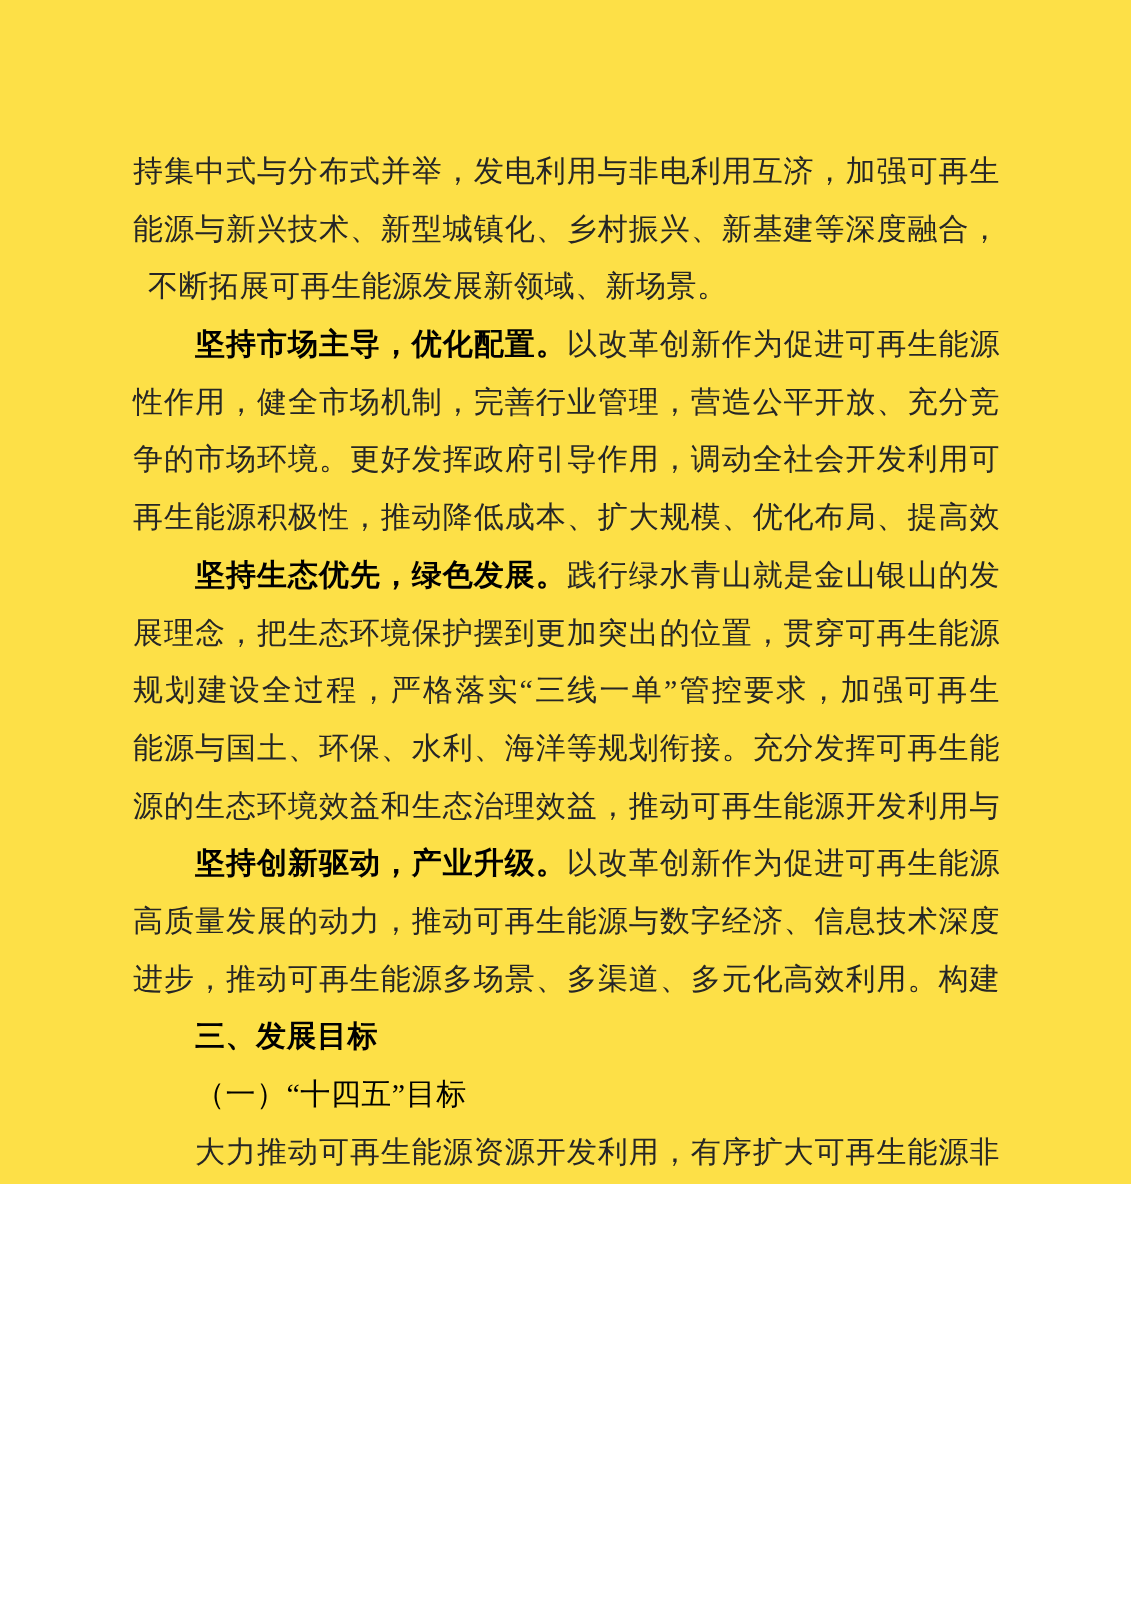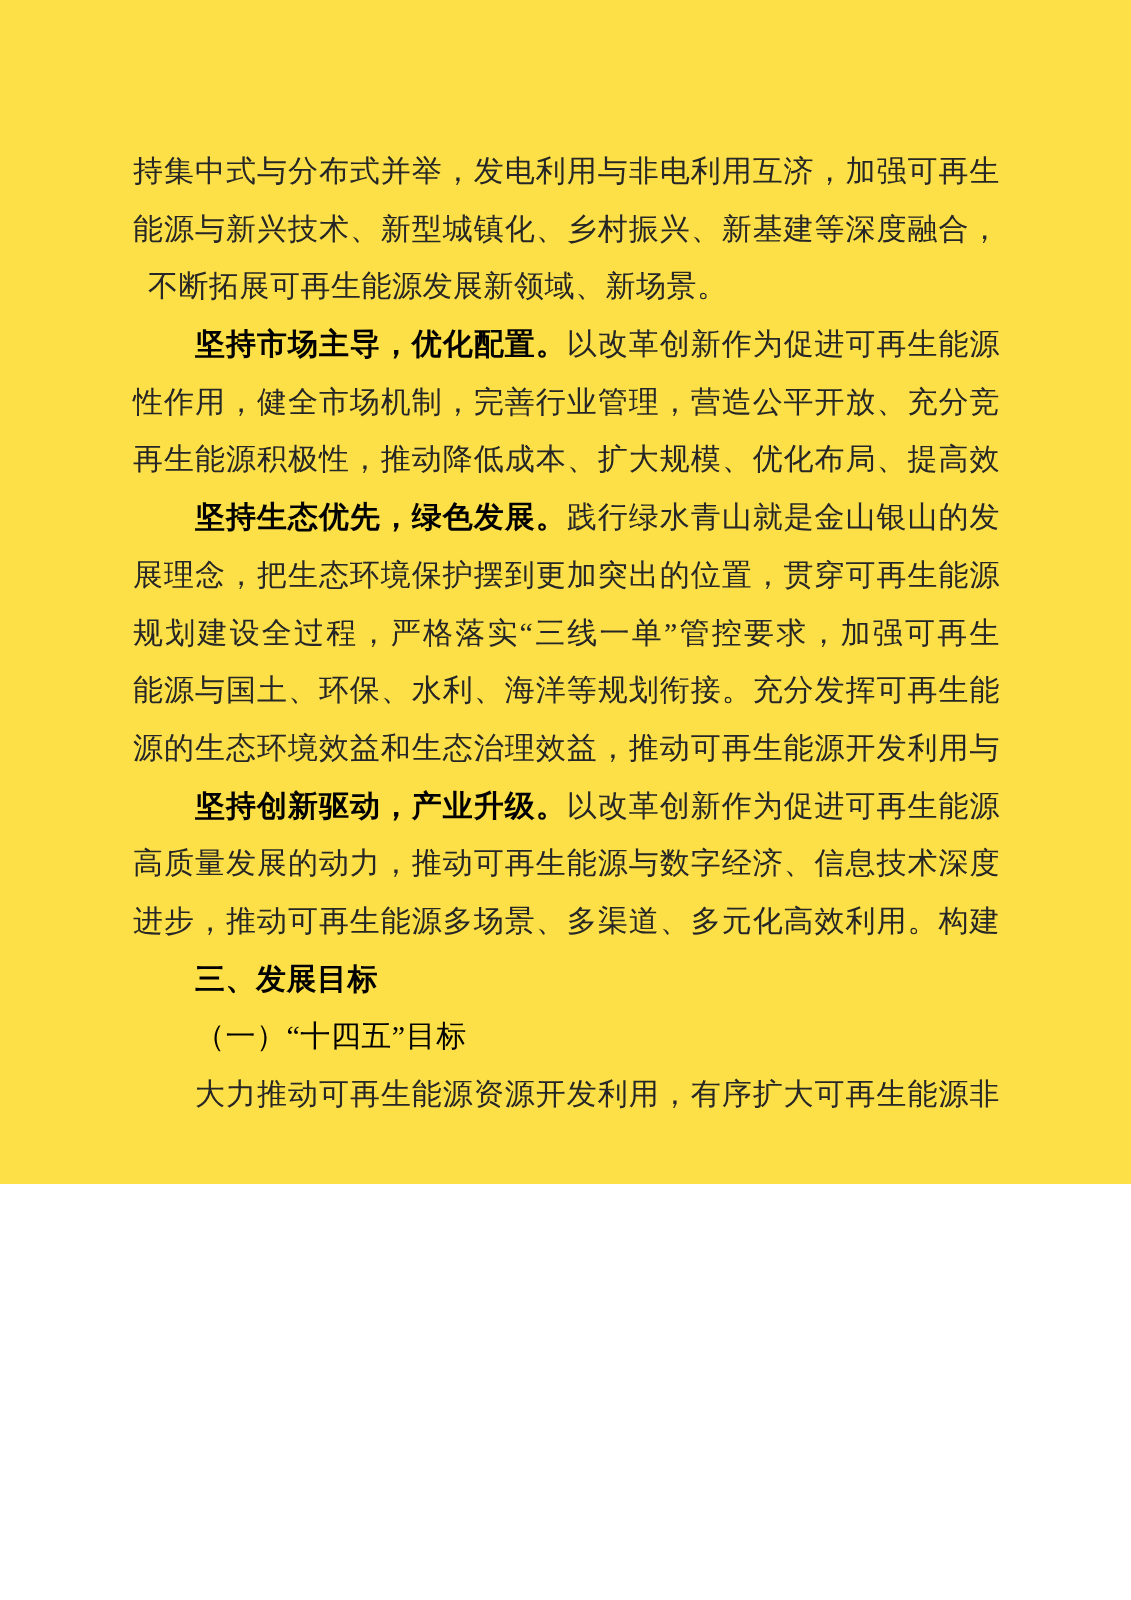--- a/index.html
+++ b/index.html
@@ -74,20 +74,21 @@
 
 <div class="page">
   <main class="body-text">
 
     <div class="line">持集中式与分布式并举，发电利用与非电利用互济，加强可再生</div>
     <div class="line">能源与新兴技术、新型城镇化、乡村振兴、新基建等深度融合，</div>
     <div class="line last">不断拓展可再生能源发展新领域、新场景。</div>
 
     <div class="line indent"><span class="lead-bold">坚持市场主导，优化配置。</span><span>以改革创新作为促进可再生能源</span></div>
     <div class="line">性作用，健全市场机制，完善行业管理，营造公平开放、充分竞</div>
+    <div class="line">争的市场环境。更好发挥政府引导作用，调动全社会开发利用可</div>
     <div class="line">再生能源积极性，推动降低成本、扩大规模、优化布局、提高效</div>
 
     <div class="line indent"><span class="lead-bold">坚持生态优先，绿色发展。</span><span>践行绿水青山就是金山银山的发</span></div>
     <div class="line">展理念，把生态环境保护摆到更加突出的位置，贯穿可再生能源</div>
     <div class="line">规划建设全过程，严格落实“三线一单”管控要求，加强可再生</div>
     <div class="line">能源与国土、环保、水利、海洋等规划衔接。充分发挥可再生能</div>
     <div class="line">源的生态环境效益和生态治理效益，推动可再生能源开发利用与</div>
 
     <div class="line indent"><span class="lead-bold">坚持创新驱动，产业升级。</span><span>以改革创新作为促进可再生能源</span></div>
     <div class="line">高质量发展的动力，推动可再生能源与数字经济、信息技术深度</div>

